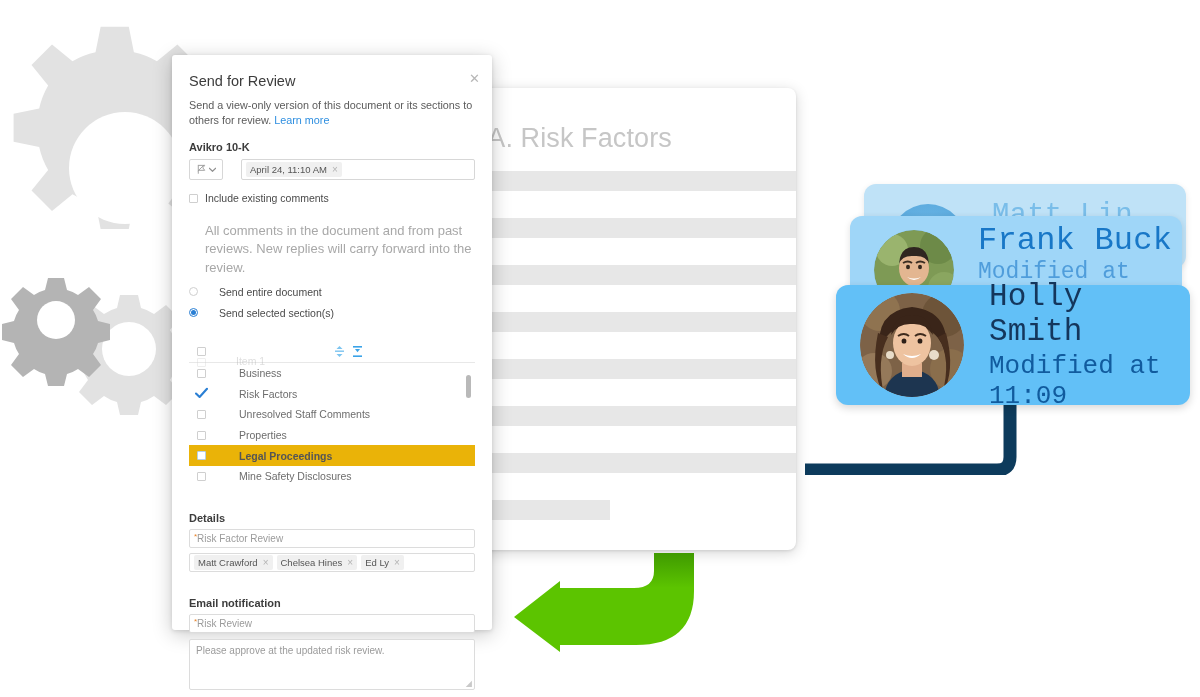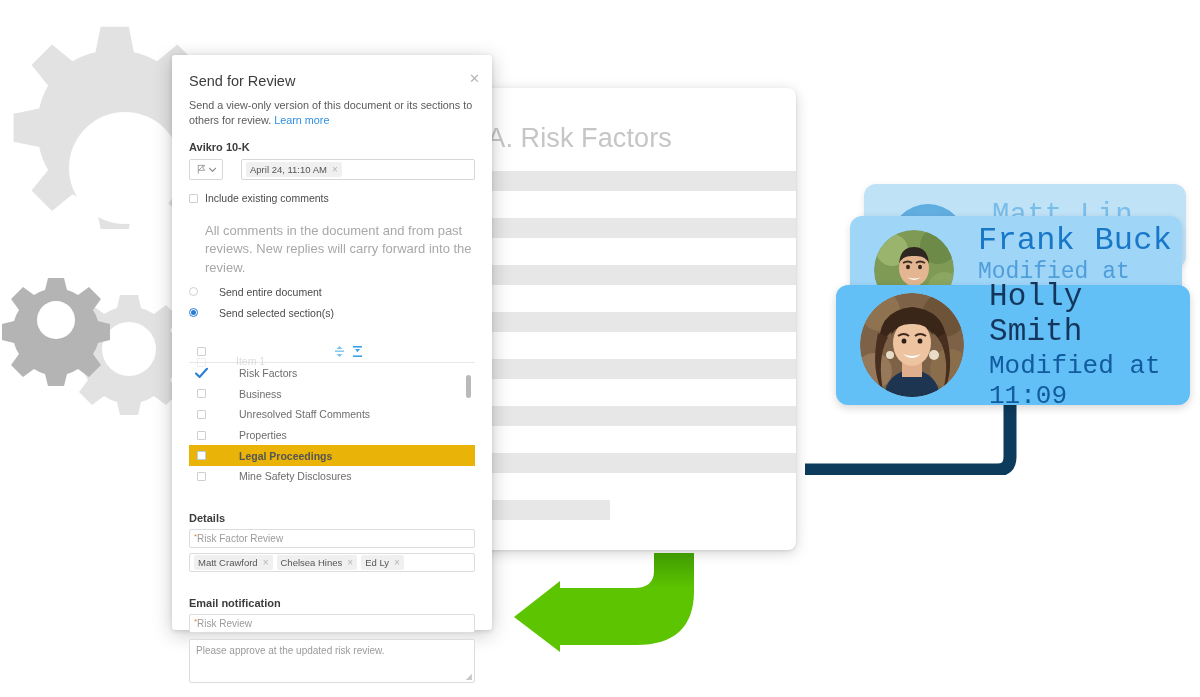--- a/index.html
+++ b/index.html
@@ -163,21 +163,21 @@
   .sec-label { font-weight: bold; font-size: 11px; color: #3c3c3c; margin-top: 25px; }
   .tfield {
     margin-top: 5px; height: 19px; border: 1px solid #dcdcdc; border-radius: 2px;
     background: #fff; display: flex; align-items: center; padding: 0 5px;
     font-size: 10px; color: #9b9b9b; position: relative;
   }
   .req { color: #e8832a; font-size: 8px; position: absolute; left: 4px; top: 2px; }
   .tfield .val { margin-left: 2px; }
   .tfield.chips { height: 19px; padding: 0 4px; }
   .tarea {
-    margin-top: 6px; height: 44px; border: 1px solid #dcdcdc; border-radius: 2px;
+    margin-top: 6px; height: 51px; border: 1px solid #dcdcdc; border-radius: 2px;
     background: #fff; padding: 5px 6px; font-size: 10px; color: #9b9b9b; position: relative;
   }
   .tarea .grip { position: absolute; right: 2px; bottom: 1px; color: #c9c9c9; font-size: 8px; }
 
   .btn-row { display: flex; justify-content: flex-end; gap: 8px; margin-top: 16px; }
   .btn {
     height: 14px; border-radius: 2px; font-size: 10.5px; padding: 0 11px;
     display: inline-flex; align-items: center; justify-content: center; cursor: pointer;
     font-family: inherit;
   }
@@ -372,30 +372,30 @@
           </span>
         </div>
 
         <div class="ghost-row">
           <span class="gbox"></span>
           <span class="gtxt">Item 1</span>
         </div>
 
         <div class="list-rows">
           <div class="lrow">
+            <span class="lbox"></span>
+            <span class="ltext">Business</span>
+          </div>
+          <div class="lrow">
             <span class="lcheck">
               <svg width="13" height="13" viewBox="0 0 13 13">
                 <path d="M1 6.5 L4.6 10 L12 1.8" fill="none" stroke="#2a7fd4" stroke-width="2.1" stroke-linecap="round" stroke-linejoin="round"></path>
               </svg>
             </span>
             <span class="ltext">Risk Factors</span>
-          </div>
-          <div class="lrow">
-            <span class="lbox"></span>
-            <span class="ltext">Business</span>
           </div>
           <div class="lrow">
             <span class="lbox"></span>
             <span class="ltext">Unresolved Staff Comments</span>
           </div>
           <div class="lrow">
             <span class="lbox"></span>
             <span class="ltext">Properties</span>
           </div>
           <div class="lrow sel">

